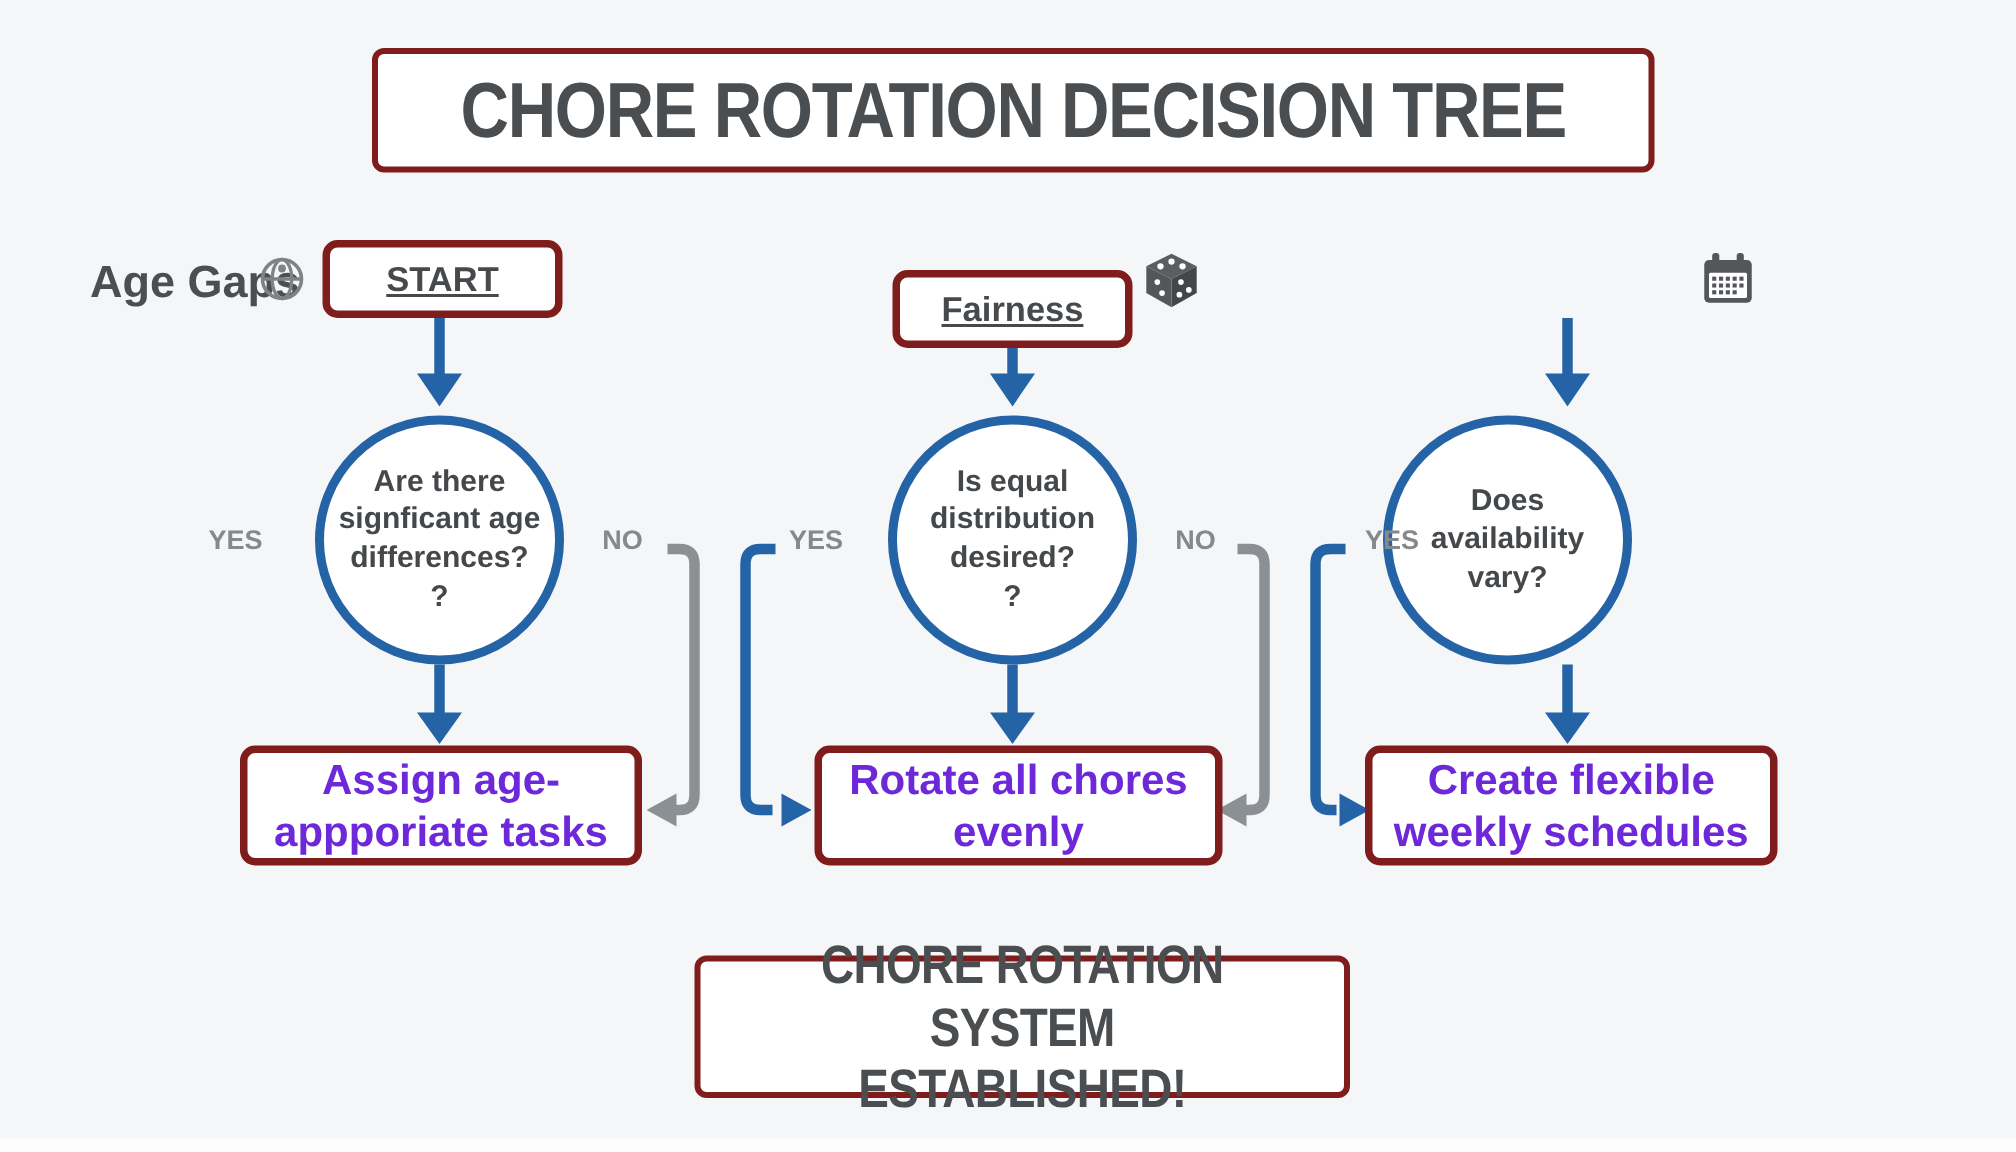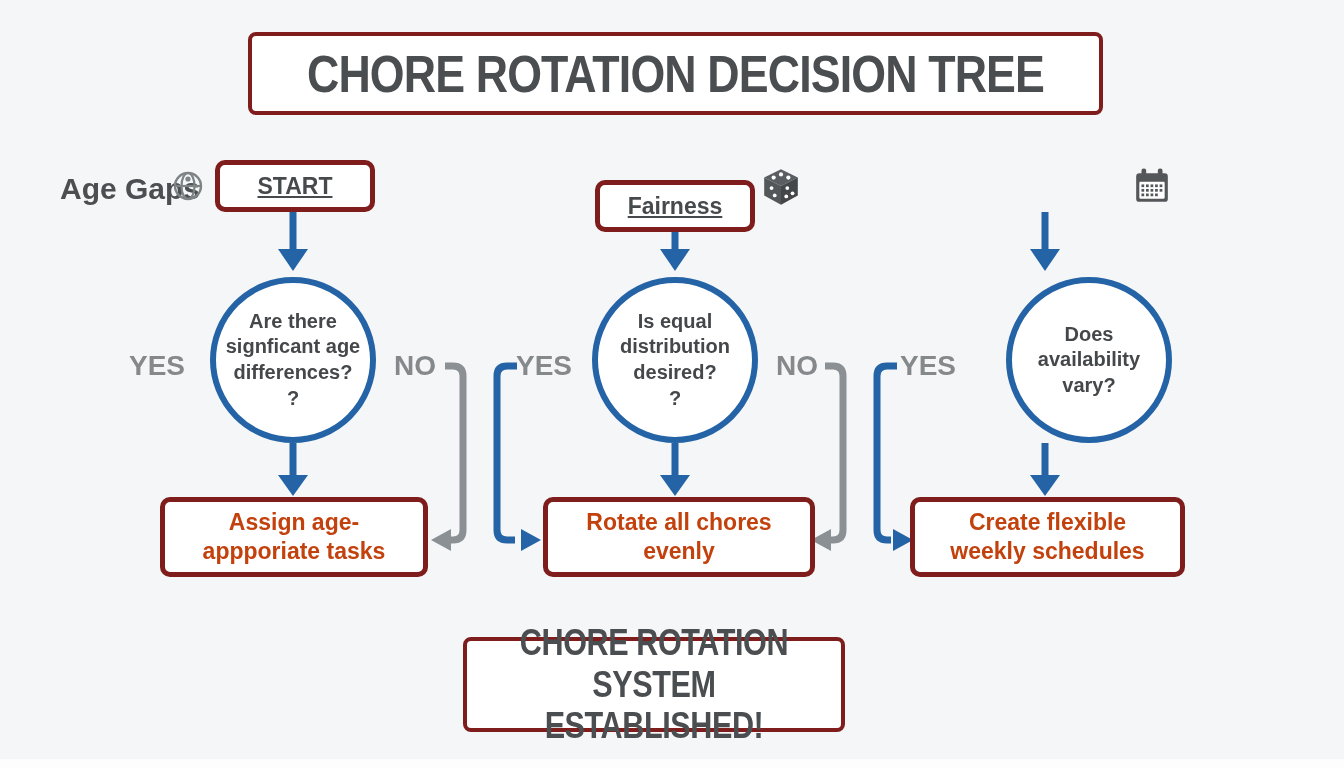--- a/index.html
+++ b/index.html
@@ -37,29 +37,29 @@
     background:#ffffff; border:6px solid #2463a5; border-radius:50%;
     display:flex; align-items:center; justify-content:center;
     text-align:center; box-sizing:border-box;
   }
   .q-text{
     font-size:20px; font-weight:bold; line-height:1.28;
     white-space:pre-line; color:#45484b;
   }
   .yn-label{
     top:350px; width:60px; text-align:center;
-    font-size:28px; font-weight:bold; color:#85898c;
+    font-size:18px; font-weight:bold; color:#85898c;
   }
   .action-box{top:497px; height:80px;}
   .action-text{
-    font-size:23px; font-weight:bold; line-height:1.25;
-    white-space:pre-line; color:#c2410c;
+    font-size:28px; font-weight:bold; line-height:1.25;
+    white-space:pre-line; color:#6d28d9;
   }
   .final-box{
-    left:463px; top:637px; width:382px; height:95px;
+    left:463px; top:637px; width:437px; height:95px;
     border-width:4px; border-radius:8px;
   }
   .final-text{
     font-size:36px; font-weight:bold; line-height:1.15; color:#4b4e51;
     white-space:pre-line; transform:scaleX(0.85); letter-spacing:-0.5px;
   }
   .icon{display:block;}
   .arrow-layer{left:0; top:0; pointer-events:none;}
   .bottom-strip{left:0; bottom:0; width:1344px; height:9px; background:#fdfdfd;}
 </style>
@@ -177,21 +177,21 @@
 signficant age
 differences?
 ?</span>
   </div>
   <div class="abs q-circle" style="left:592px;">
     <span class="q-text">Is equal
 distribution
 desired?
 ?</span>
   </div>
-  <div class="abs q-circle" style="left:1006px;">
+  <div class="abs q-circle" style="left:922px;">
     <span class="q-text">Does
 availability
 vary?</span>
   </div>
 
   <span class="abs yn-label" style="left:127px;">YES</span>
   <span class="abs yn-label" style="left:385px;">NO</span>
   <span class="abs yn-label" style="left:514px;">YES</span>
   <span class="abs yn-label" style="left:767px;">NO</span>
   <span class="abs yn-label" style="left:898px;">YES</span>

